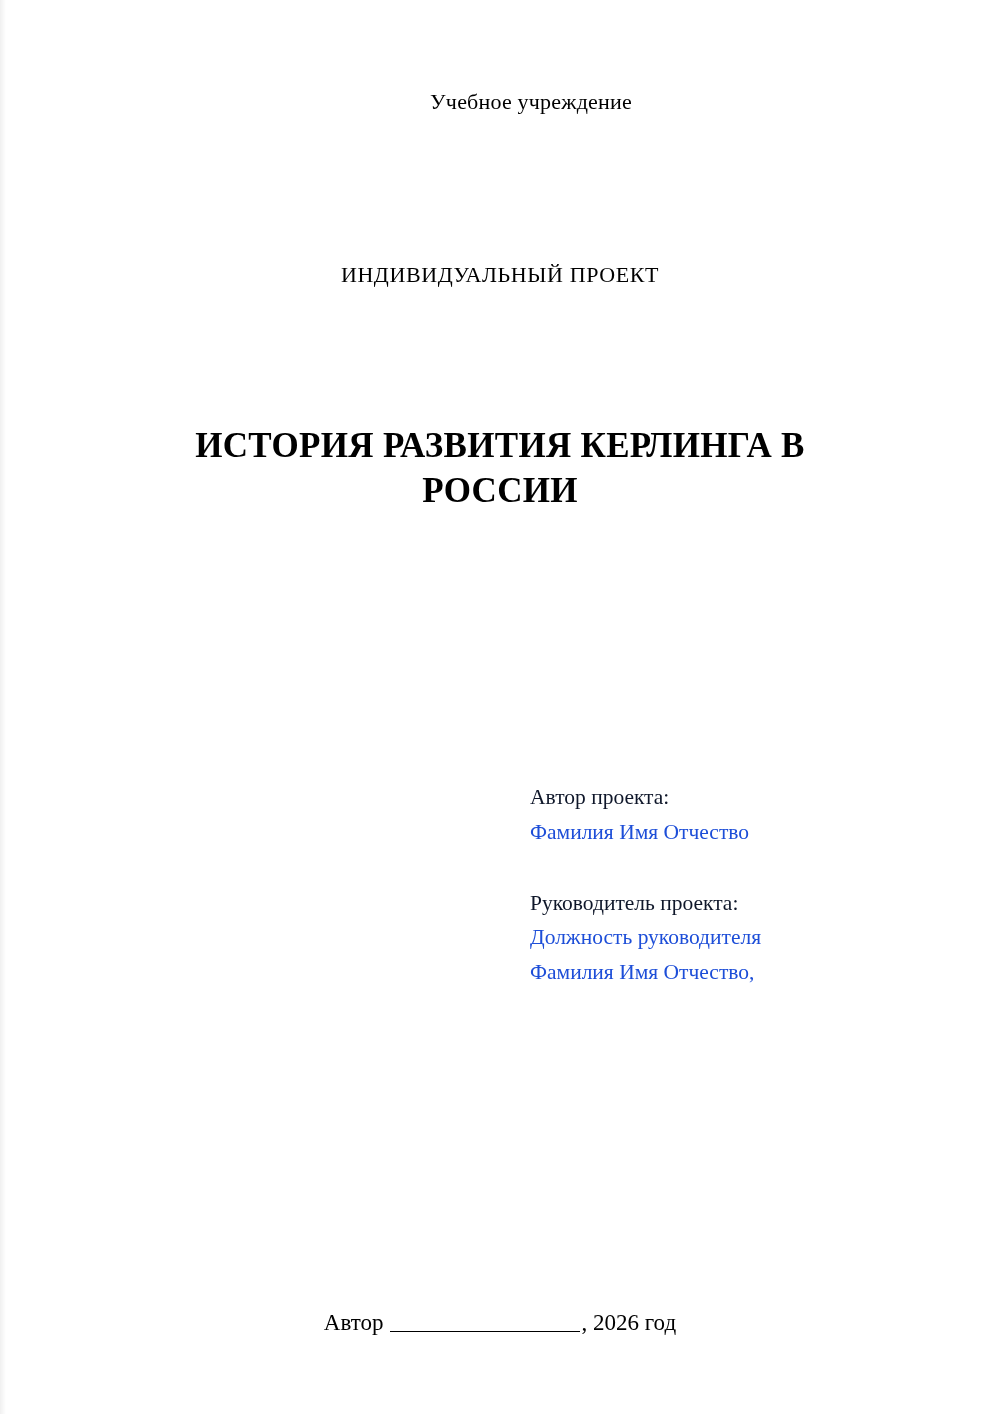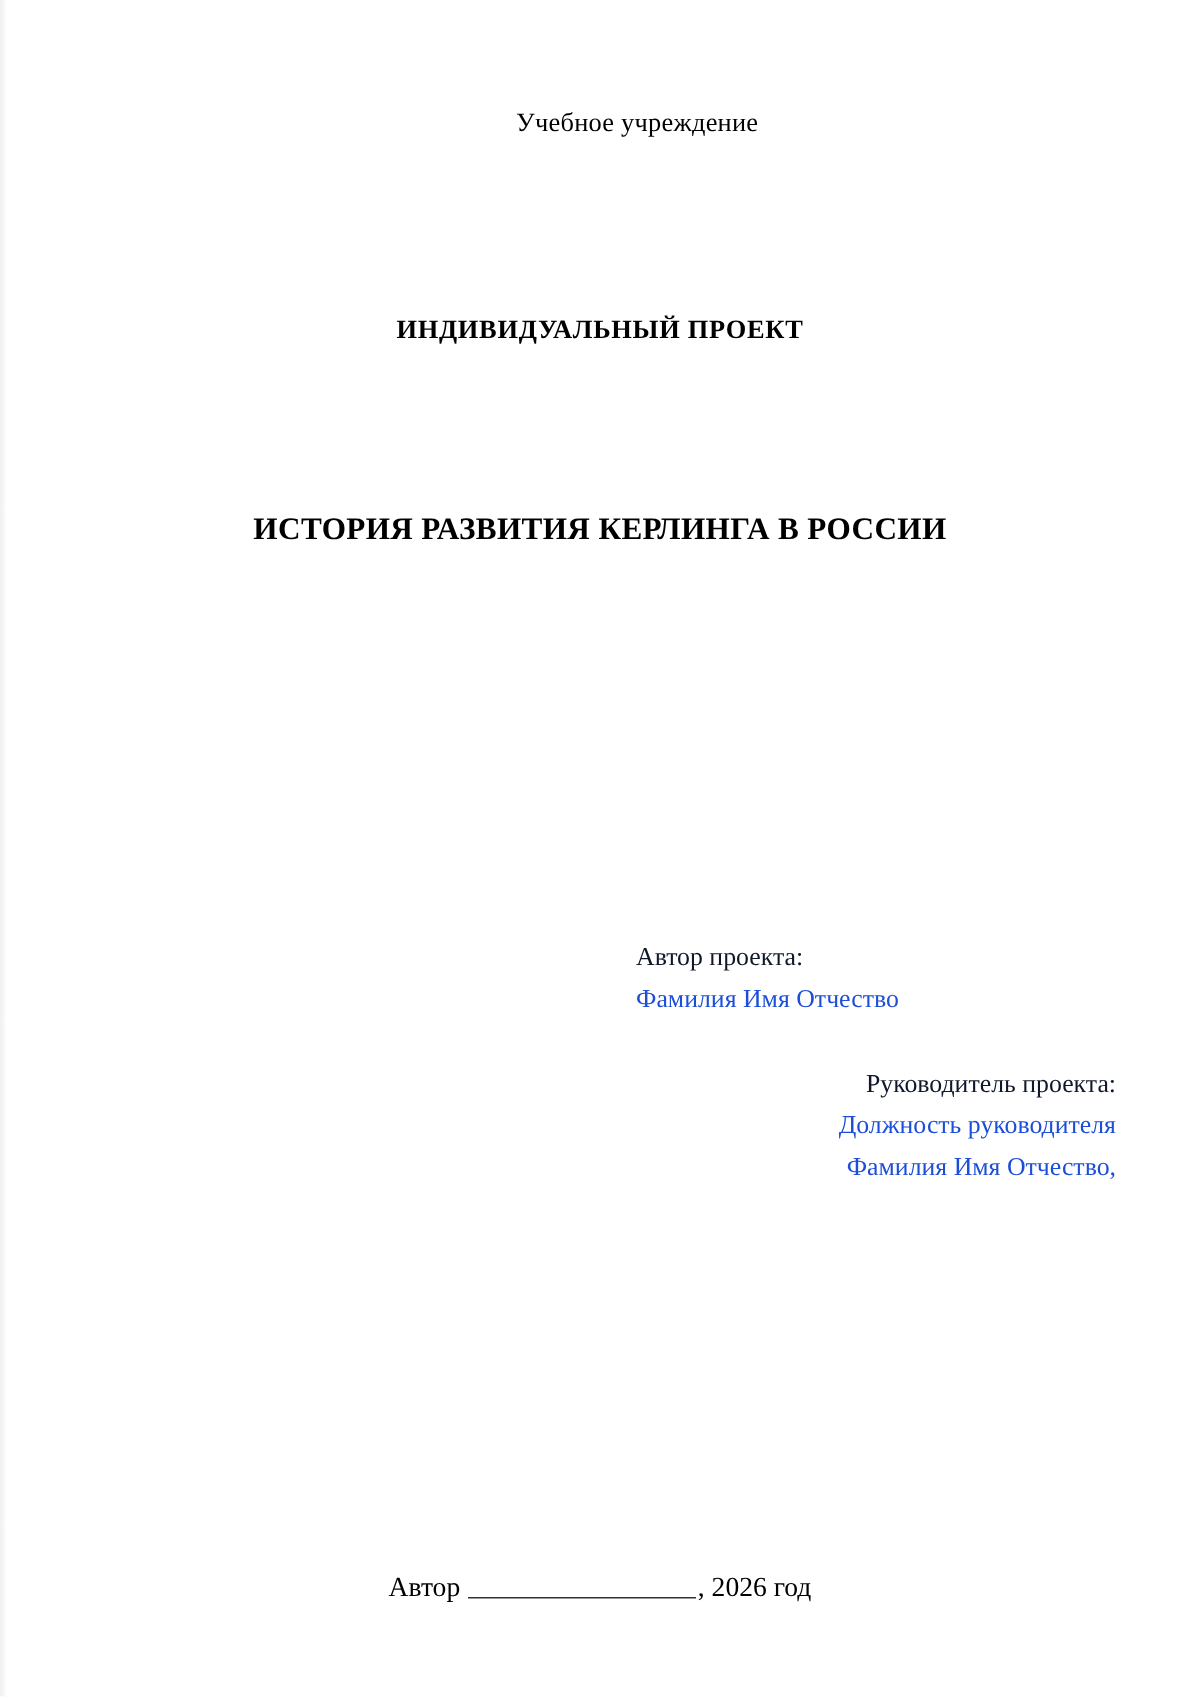--- a/index.html
+++ b/index.html
@@ -45,51 +45,50 @@
     margin-left: 31px;
   }
 
   .doc-type {
     position: absolute;
     top: 262px;
     left: 0;
     width: 100%;
     text-align: center;
     font-size: 22px;
-    font-weight: bold;
+    font-weight: normal;
     letter-spacing: 0.6px;
   }
 
   .title {
     position: absolute;
     top: 424px;
     left: 50%;
     transform: translateX(-50%);
     width: 700px;
     text-align: center;
-    font-size: 26px;
+    font-size: 35px;
     font-weight: bold;
     line-height: 1.28;
     letter-spacing: 0.3px;
   }
 
   .credits {
     position: absolute;
     top: 780px;
     left: 530px;
     width: 400px;
     font-size: 21.5px;
     line-height: 1.62;
   }
   .credits-block {
     margin-bottom: 36px;
   }
   .credits-block:last-child {
     margin-bottom: 0;
-    text-align: right;
   }
   .credits-label {
     color: #0f172a;
   }
   .credits-value {
     color: #1d4ed8;
   }
 
   .footer {
     position: absolute;

